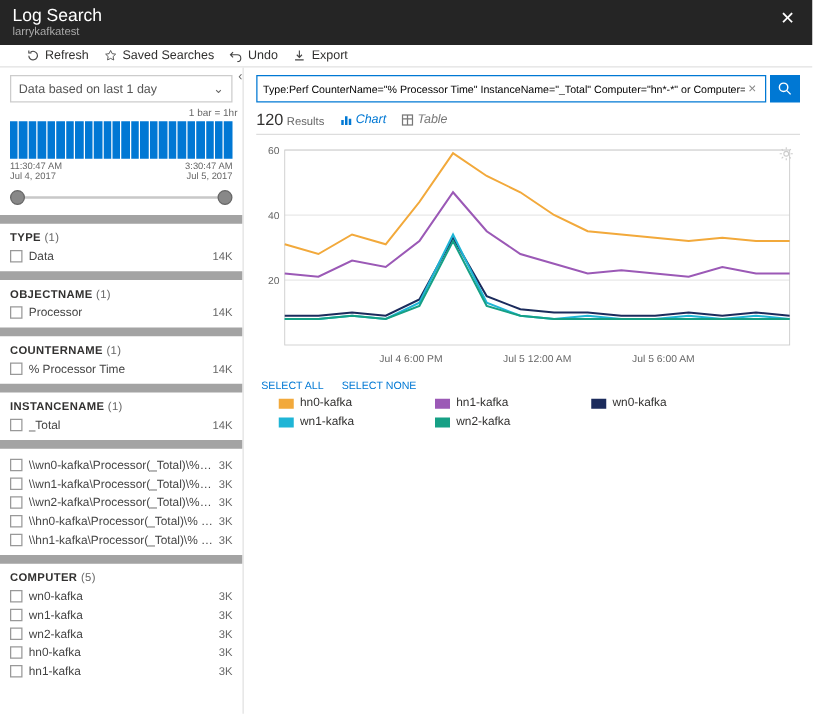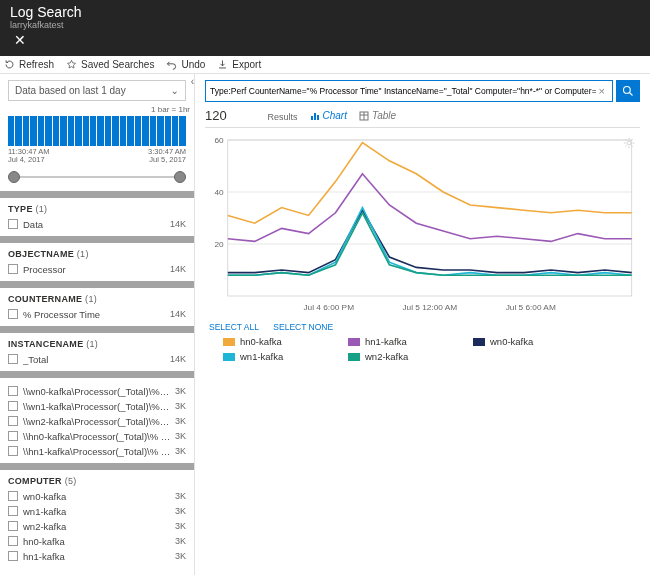--- a/index.html
+++ b/index.html
@@ -1,23 +1,23 @@
 <!DOCTYPE html>
 <html><head>
 <meta charset="utf-8">
 <style>
   * { box-sizing: border-box; margin: 0; padding: 0; font-family: "Segoe UI", Arial, sans-serif; }
   body { width: 650px; height: 575px; overflow: hidden; background: #fff; font-size: 10px; color: #323130; }
 
-  .header { background: #252525; color: #fff; padding: 4px 10px 6px 10px; display: flex; justify-content: space-between; align-items: flex-start; flex-direction: column; }
+  .header { background: #252525; color: #fff; padding: 4px 10px 6px 10px; display: flex; justify-content: space-between; align-items: flex-start; }
   .header-left .title { font-size: 14px; font-weight: 400; }
   .header-left .subtitle { font-size: 9px; color: #aaa; }
   .header .close { font-size: 14px; cursor: pointer; padding: 2px 4px; }
 
-  .toolbar { border-bottom: 1px solid #e1e1e1; padding: 3px 4px; display: flex; gap: 12px; align-items: center; }
+  .toolbar { border-bottom: 1px solid #e1e1e1; padding: 3px 21px; display: flex; gap: 12px; align-items: center; }
   .toolbar .tb-item { display: inline-flex; align-items: center; gap: 4px; font-size: 10px; color: #323130; cursor: pointer; }
   .toolbar .tb-item svg { width: 11px; height: 11px; }
 
   .main { display: flex; height: calc(100% - 58px); }
   .sidebar { width: 195px; border-right: 1px solid #e1e1e1; overflow-y: auto; position: relative; }
   .content { flex: 1; display: flex; flex-direction: column; padding: 6px 10px 10px 10px; overflow: hidden; }
 
   .collapse-handle { position: absolute; right: 0; top: 2px; font-size: 10px; color: #666; cursor: pointer; z-index: 2;}
 
   .data-range { margin: 6px 8px 4px 8px; border: 1px solid #ccc; padding: 4px 6px; font-size: 10px; color: #555; display: flex; justify-content: space-between; align-items: center; cursor: pointer; }
@@ -44,21 +44,21 @@
 
   .search-row { display: flex; gap: 0; margin-bottom: 6px; }
   .search-row .input-wrap { flex: 1; border: 1px solid #0078d4; display: flex; align-items: center; padding: 0 4px; height: 22px; }
   .search-row input { flex: 1; border: none; outline: none; font-size: 8.5px; background: transparent; }
   .search-row .clear { color: #888; font-size: 11px; cursor: pointer; padding: 0 3px; }
   .search-row .go { width: 24px; height: 22px; background: #0078d4; display: flex; align-items: center; justify-content: center; cursor: pointer; margin-left: 3px; }
   .search-row .go svg { width: 12px; height: 12px; fill: #fff; }
 
   .results-row { display: flex; align-items: center; gap: 12px; font-size: 10px; margin-bottom: 4px; }
   .results-row .count { font-size: 13px; color: #323130; }
-  .results-row .small { font-size: 9px; color: #666; margin-left: 38px; }
+  .results-row .small { font-size: 9px; color: #666; }
   .view-tab { display: inline-flex; align-items: center; gap: 3px; font-size: 10px; cursor: pointer; color: #0078d4; font-style: italic; }
   .view-tab.inactive { color: #777; }
 
   .chart-wrap { flex: 1; border-top: 1px solid #ddd; position: relative; padding-top: 6px; }
   .chart-svg { width: 100%; height: 180px; }
   .chart-gear { position: absolute; right: 4px; top: 8px; color: #ccc; cursor: pointer; }
 
   .legend-actions { font-size: 8.5px; color: #0078d4; margin: 6px 0 4px 4px; }
   .legend-actions span { margin-right: 12px; cursor: pointer; }
   .legend { display: flex; flex-wrap: wrap; gap: 4px 30px; margin-left: 18px; }

